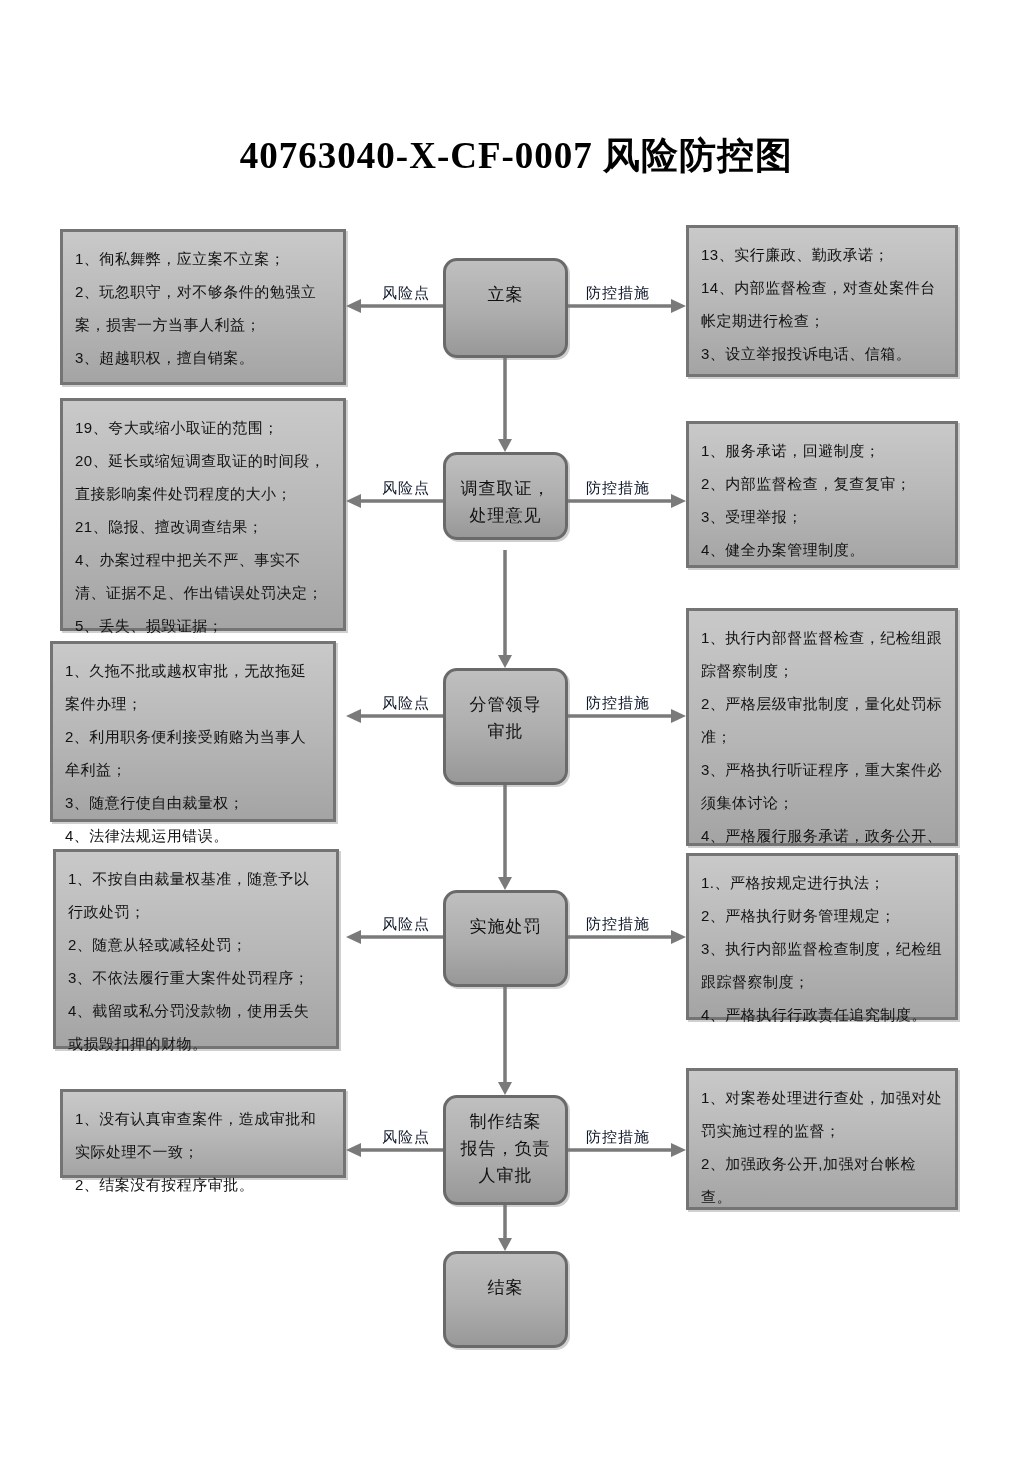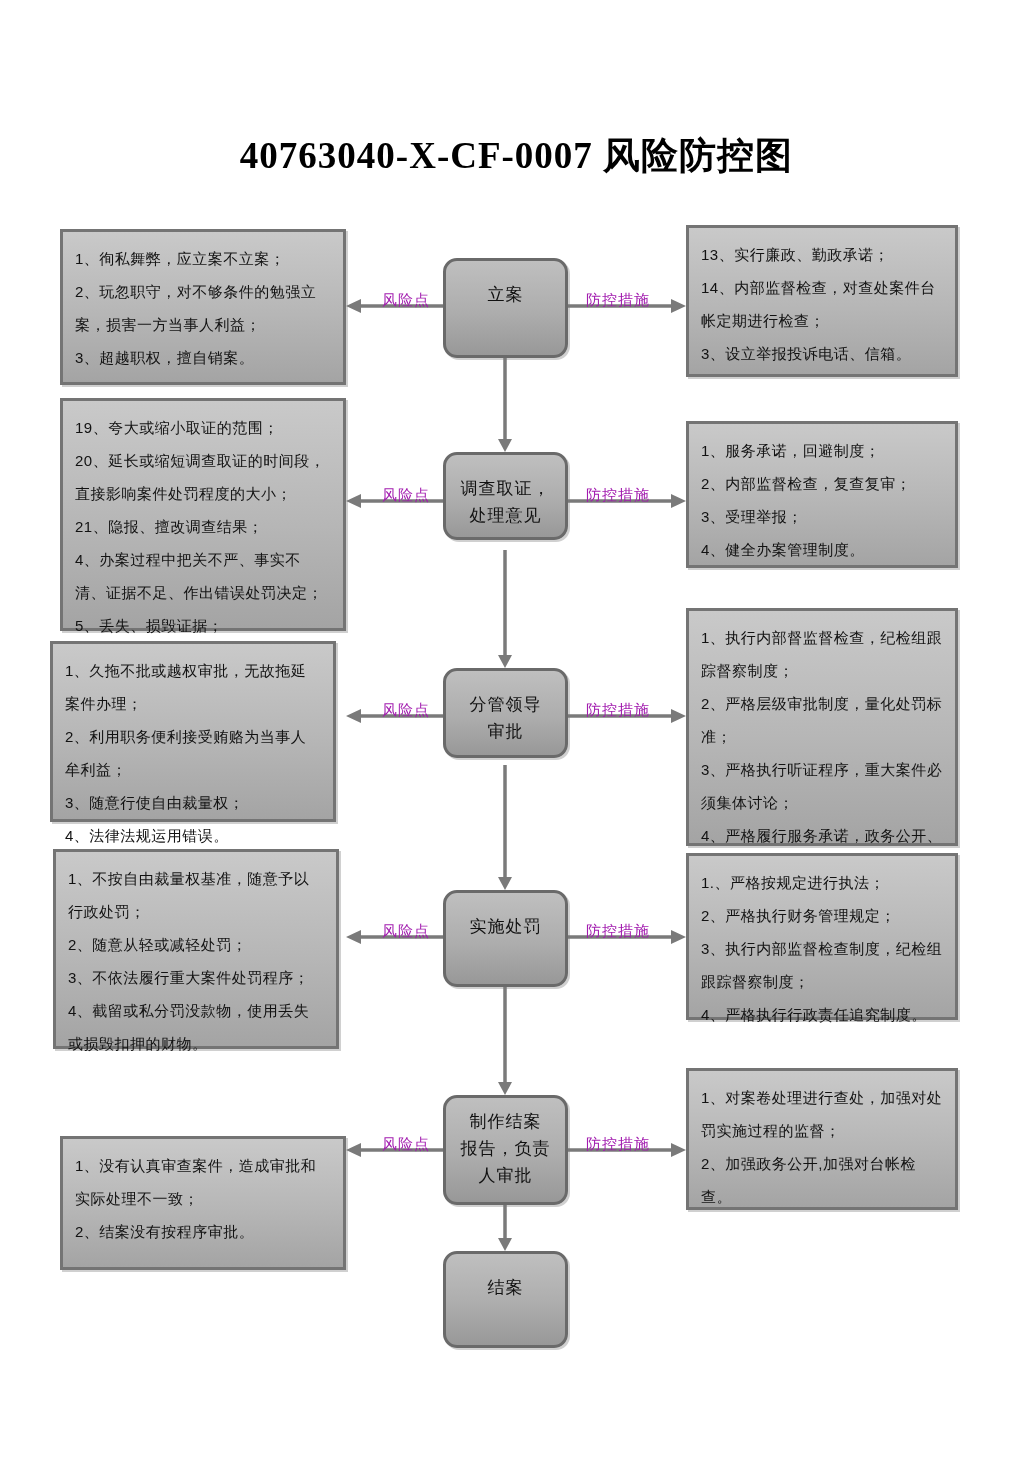--- a/index.html
+++ b/index.html
@@ -33,21 +33,21 @@
     background:linear-gradient(180deg, #bfbfbf 0%, #adadad 55%, #989898 100%);
   }
   .step .txt {
     white-space:pre-line; text-align:center;
     font-size:17px; line-height:27px; letter-spacing:1px;
     padding-top:20px; color:#111;
   }
 
   .alabel {
     position:absolute; width:84px; text-align:center;
-    font-size:15px; color:#a21caf; letter-spacing:1px;margin-top:7px;
+    font-size:15px; color:#0f172a; letter-spacing:1px;
   }
 </style>
 </head>
 <body>
 
 <div class="canvas">
 
   <div class="title">40763040-X-CF-0007 风险防控图</div>
 
   <svg class="arrows" width="1033" height="1460">
@@ -137,21 +137,21 @@
 2、利用职务便利接受贿赂为当事人牟利益；
 3、随意行使自由裁量权；
 4、法律法规运用错误。</div>
   </div>
   <div class="box side" style="left:53px;top:849px;width:286px;height:200px">
     <div class="txt">1、不按自由裁量权基准，随意予以行政处罚；
 2、随意从轻或减轻处罚；
 3、不依法履行重大案件处罚程序；
 4、截留或私分罚没款物，使用丢失或损毁扣押的财物。</div>
   </div>
-  <div class="box side" style="left:60px;top:1136px;width:286px;height:134px">
+  <div class="box side" style="left:60px;top:1089px;width:286px;height:89px">
     <div class="txt">1、没有认真审查案件，造成审批和实际处理不一致；
 2、结案没有按程序审批。</div>
   </div>
 
   <div class="box side" style="left:686px;top:225px;width:272px;height:152px">
     <div class="txt">13、实行廉政、勤政承诺；
 14、内部监督检查，对查处案件台帐定期进行检查；
 3、设立举报投诉电话、信箱。</div>
   </div>
   <div class="box side" style="left:686px;top:421px;width:272px;height:147px">
@@ -177,21 +177,21 @@
 2、加强政务公开,加强对台帐检查。</div>
   </div>
 
   <div class="box step" style="left:443px;top:258px;width:125px;height:100px">
     <div class="txt">立案</div>
   </div>
   <div class="box step" style="left:443px;top:452px;width:125px;height:88px">
     <div class="txt">调查取证，
 处理意见</div>
   </div>
-  <div class="box step" style="left:443px;top:668px;width:125px;height:90px">
+  <div class="box step" style="left:443px;top:668px;width:125px;height:117px">
     <div class="txt">分管领导
 审批</div>
   </div>
   <div class="box step" style="left:443px;top:890px;width:125px;height:97px">
     <div class="txt">实施处罚</div>
   </div>
   <div class="box step" style="left:443px;top:1095px;width:125px;height:110px">
     <div class="txt" style="padding-top:10px">制作结案
 报告，负责
 人审批</div>

